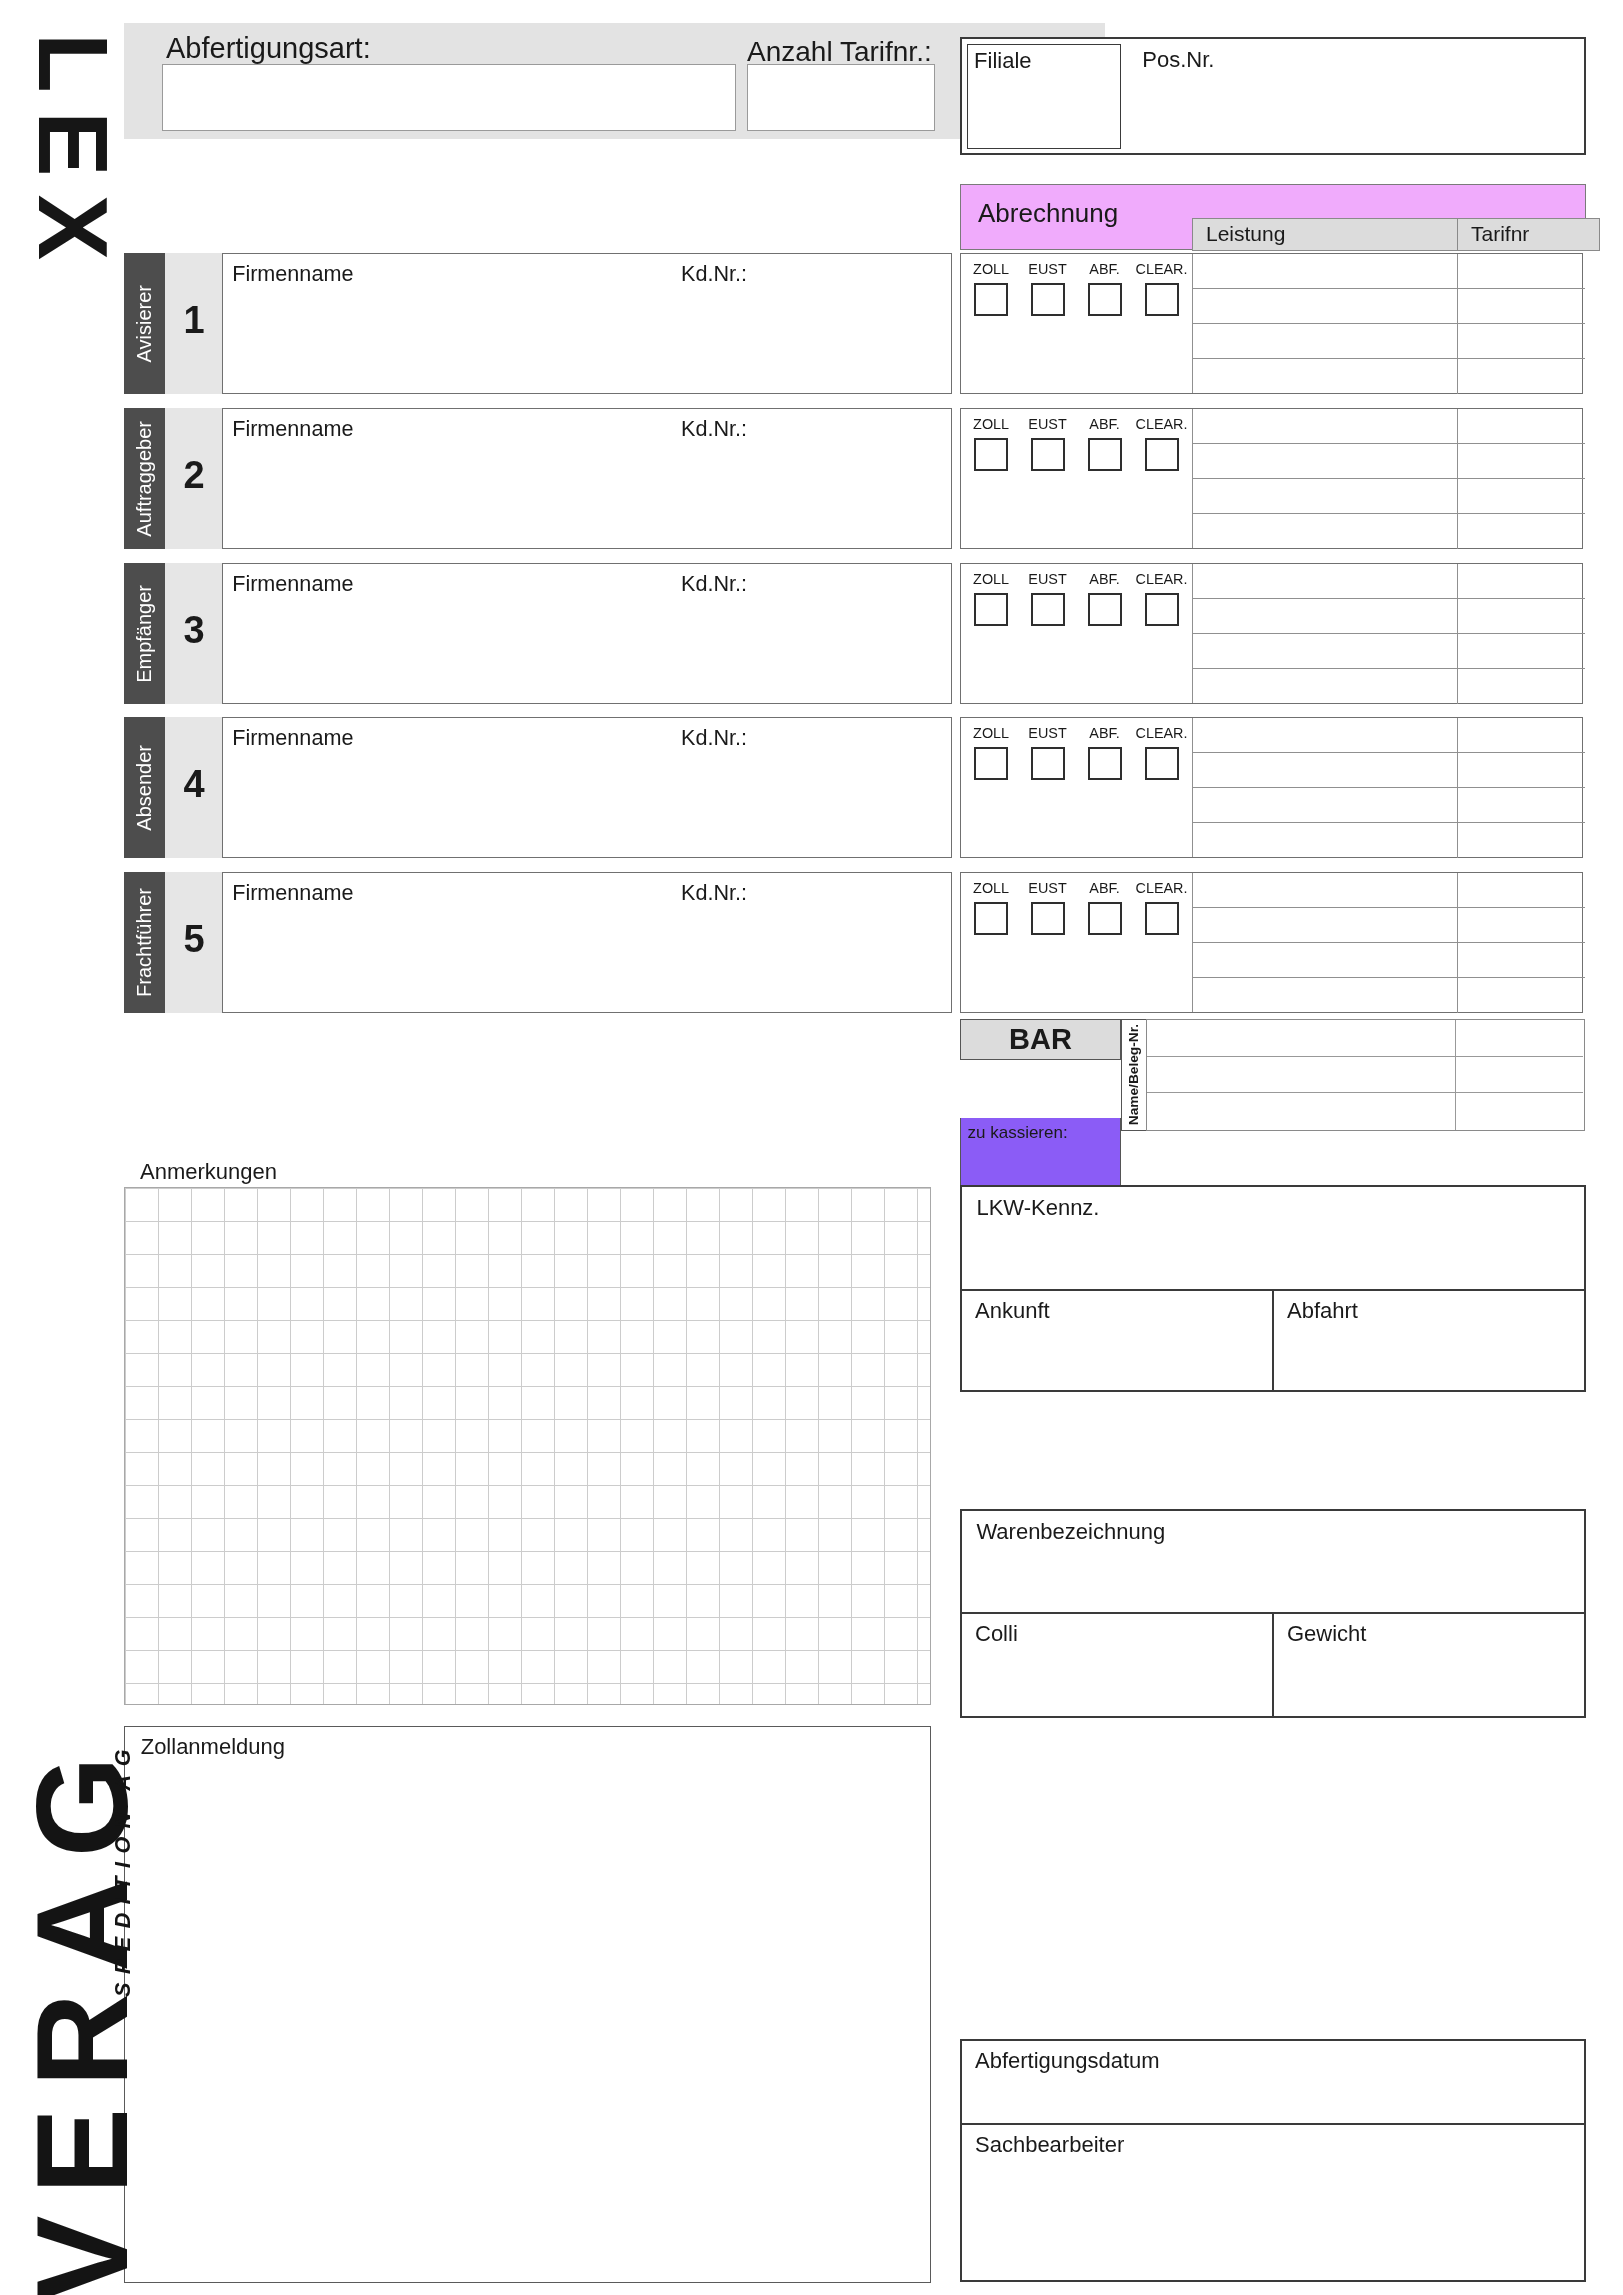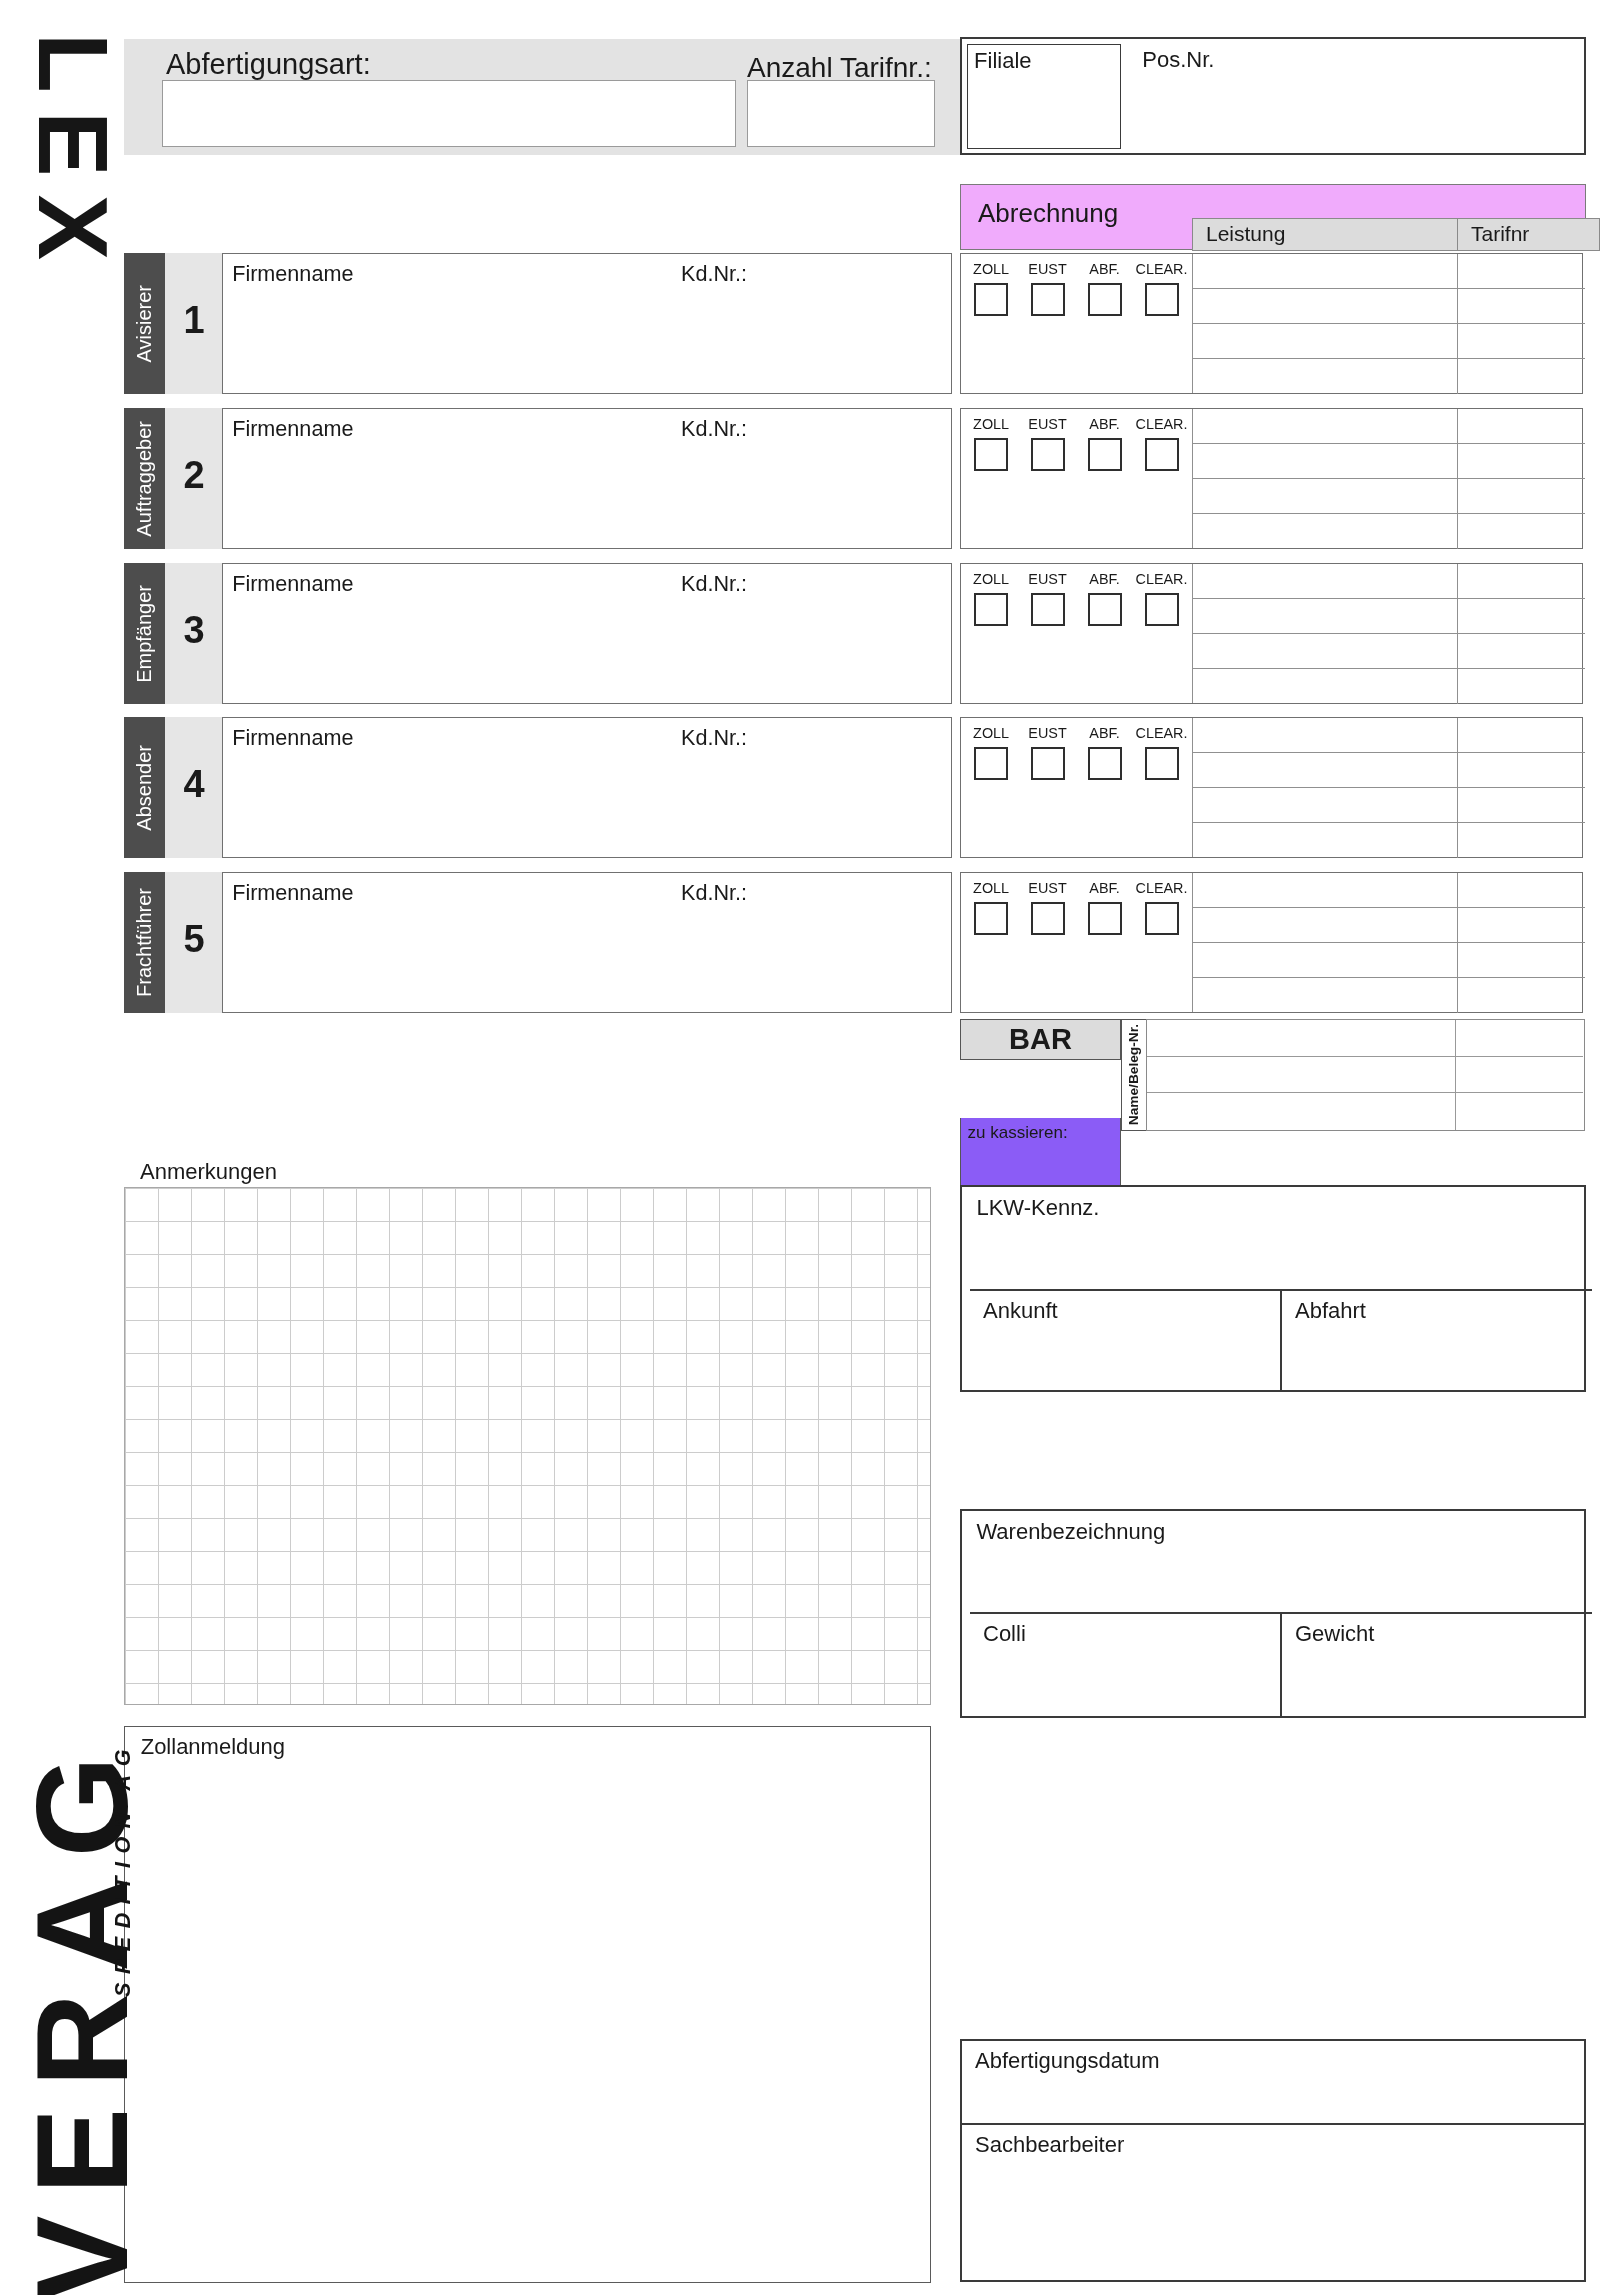--- a/index.html
+++ b/index.html
@@ -20,21 +20,21 @@
     writing-mode:vertical-rl; transform:rotate(180deg);
     font-size:130px; font-weight:bold; letter-spacing:21px; line-height:1; color:#141414;
   }
   .spedition-logo {
     left:110px; top:1741px;
     writing-mode:vertical-rl; transform:rotate(180deg);
     font-size:21.6px; font-weight:bold; font-style:italic; letter-spacing:8.5px; color:#141414;
   }
 
   
-  .top-band { left:124px; top:39px; width:981px; height:116px; background:#e3e3e3; }
+  .top-band { left:124px; top:23px; width:981px; height:116px; background:#e3e3e3; }
   .abf-label { left:42px; top:9.2px; font-size:29px; }
   .abf-input { left:38px; top:41px; width:574px; height:67px; background:#fff; border:1.3px solid #9a9a9a; }
   .tarif-label { left:623px; top:13px; font-size:28px; }
   .tarif-input { left:623px; top:41px; width:188px; height:67px; background:#fff; border:1.3px solid #9a9a9a; }
 
   
   .filiale-box { left:960px; top:37px; width:626px; height:118px; border:2px solid #3a3a3a; background:#fff; }
   .filiale-inner { left:4.6px; top:4.6px; width:154px; height:105px; border:1.3px solid #3a3a3a; background:#fff; }
   .filiale-label { position:absolute; left:6.5px; top:3.9px; font-size:22px; }
   .posnr-area { left:162px; top:0; right:0; bottom:0; }
@@ -90,21 +90,21 @@
   .anm-grid { left:124px; top:1187px; width:807px; height:518px; border:1.3px solid #a8a8a8; background:#fff;
     background-image:
       repeating-linear-gradient(to right, #cccccc 0 1.3px, transparent 1.3px 33px),
       repeating-linear-gradient(to bottom, #cccccc 0 1.3px, transparent 1.3px 33px);
   }
 
   
   .big-box { border:2px solid #3a3a3a; background:#fff; }
   .box-label { position:absolute; left:14.4px; top:7.9px; font-size:22px; }
   .lkw-box { left:960px; top:1185px; width:626px; height:207px; }
-  .split-bottom { position:absolute; left:8px; bottom:0; width:100%; border-top:2px solid #3a3a3a; display:flex; }
+  .split-bottom { position:absolute; left:0; bottom:0; width:100%; border-top:2px solid #3a3a3a; display:flex; }
   .lkw-box .split-bottom { height:99px; }
   .split-left { width:312px; border-right:2px solid #3a3a3a; position:relative; box-sizing:border-box; }
   .split-right { flex:1; position:relative;text-align:right; }
   .cell-label { position:absolute; left:13px; top:6.5px; font-size:22px; }
 
   .ware-box { left:960px; top:1509px; width:626px; height:209px; }
   .ware-box .split-bottom { height:102px; }
 
   .zoll-box { left:124px; top:1726px; width:807px; height:557px; border:1.3px solid #5a5a5a; background:#fff; }
   .zoll-label { position:absolute; left:15.7px; top:6.5px; font-size:22px; }

